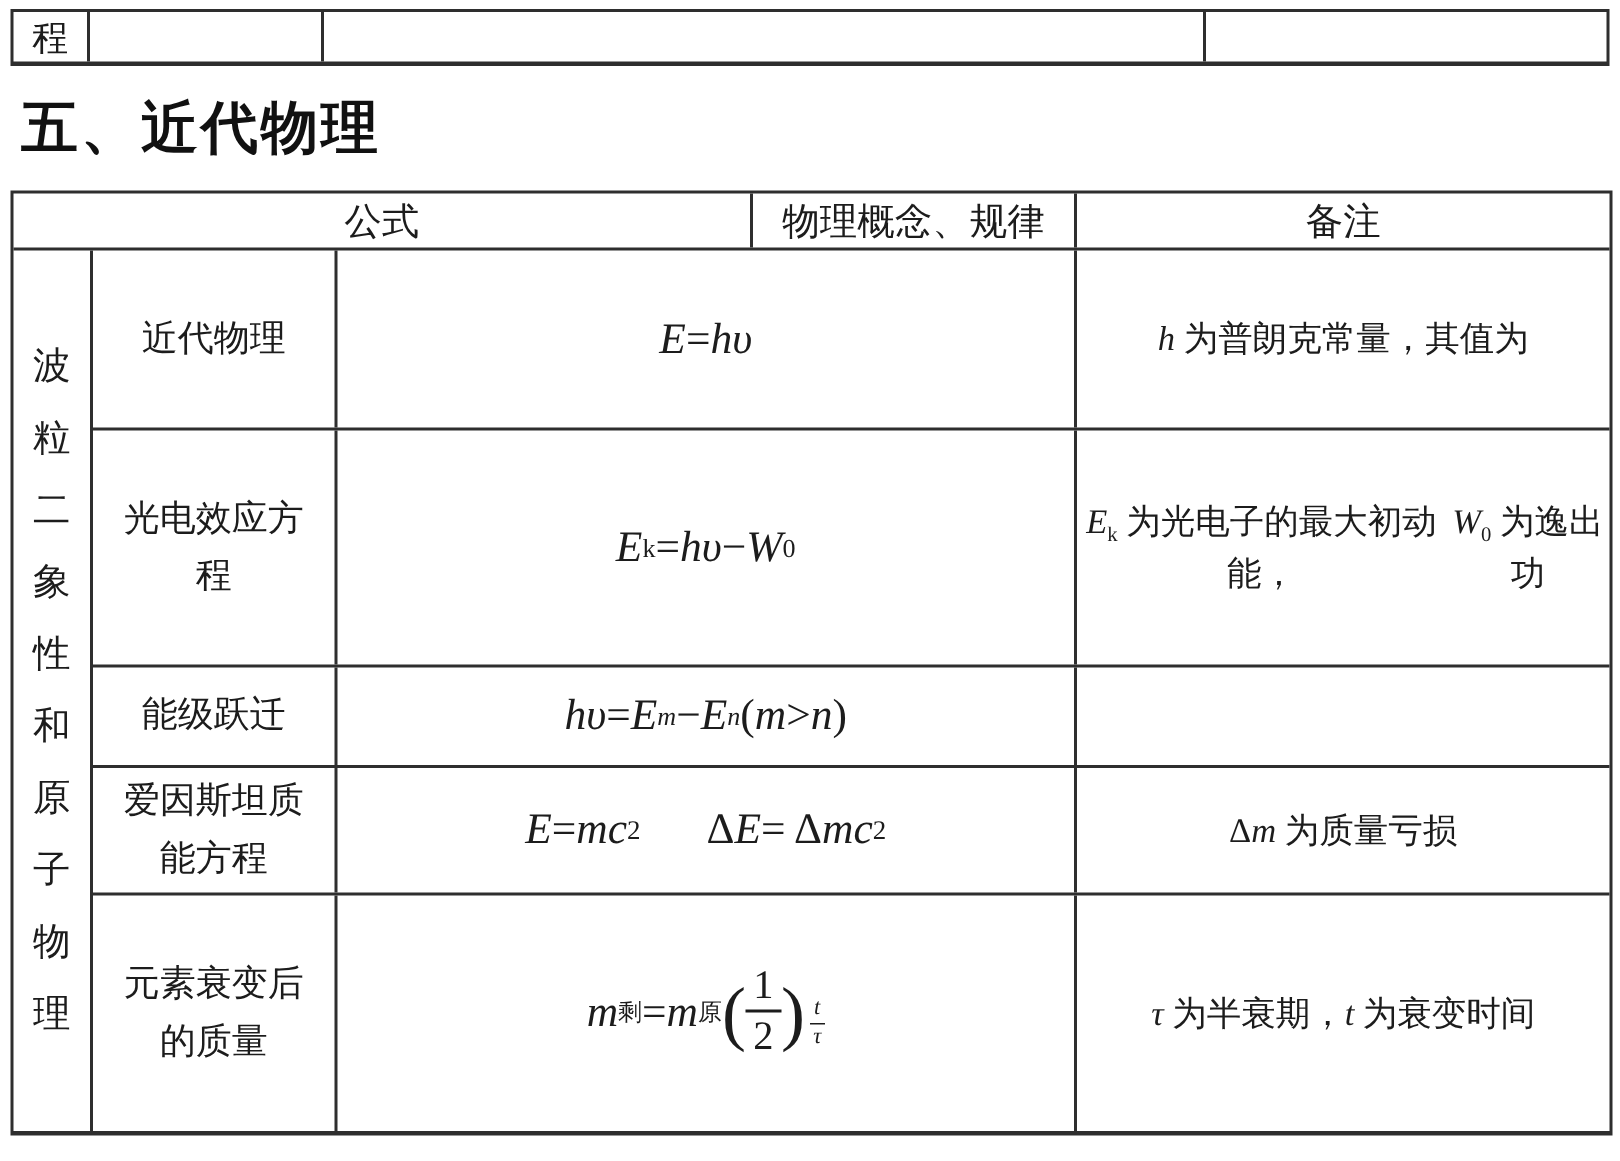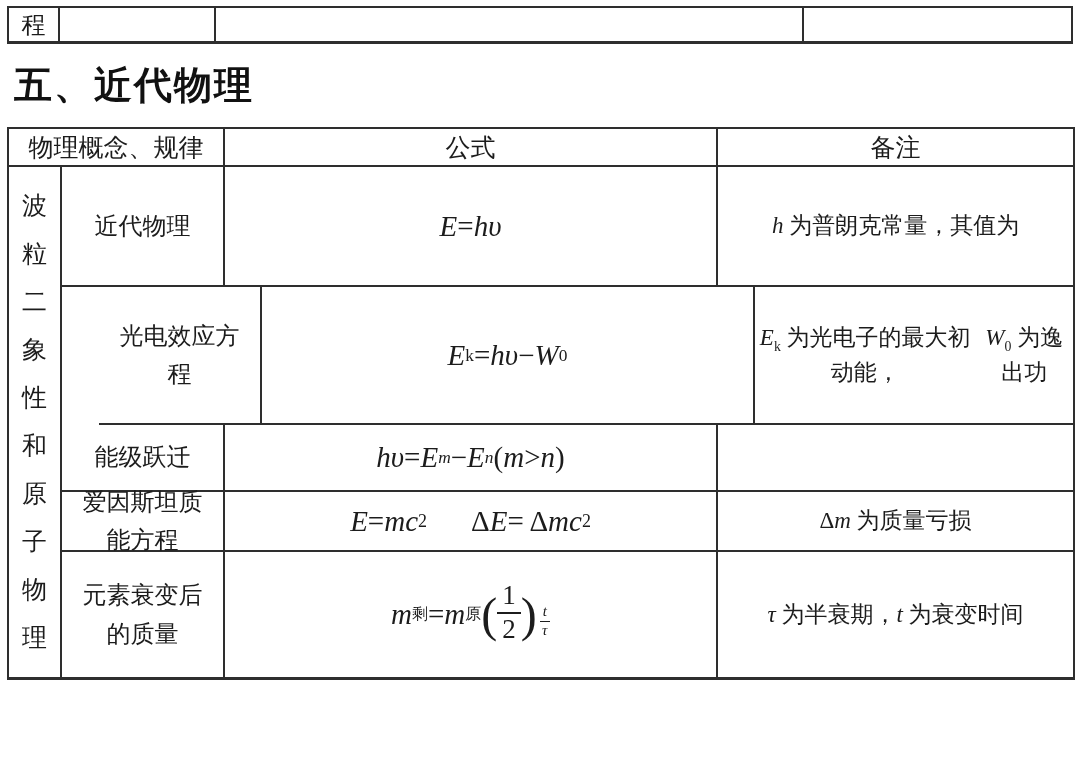--- a/index.html
+++ b/index.html
@@ -25,21 +25,21 @@
   .h0 { width:216px; border-right:2px solid #2e2e2e; }
   .h1 { width:493px; border-right:2px solid #2e2e2e; }
   .h2 { flex:1;border-radius:11px; }
 
   .tbody { display:flex; }
   .cat-col { width:53px; border-right:2px solid #2e2e2e; display:flex; align-items:center;
              justify-content:center; text-align:center; font-size:25px; line-height:48px; }
   .rows-col { flex:1; }
   .trow { display:flex; border-bottom:2px solid #2e2e2e; }
   .trow:last-child { border-bottom:none; }
-  .r0 { height:120px; } .r1 { height:138px;margin-left:37px; } .r2 { height:67px; } .r3 { height:60px; } .r4 { height:125px; }
+  .r0 { height:120px; } .r1 { height:158px; } .r2 { height:67px; } .r3 { height:85px; } .r4 { height:157px; }
 
   .concept { width:163px; border-right:2px solid #2e2e2e; display:flex; align-items:center;
              justify-content:center; font-size:24px; text-align:center; }
   .concept-text { display:inline-block; max-width:126px; line-height:1.6; }
   .formula { width:493px; border-right:2px solid #2e2e2e; display:flex; align-items:center;
              justify-content:center; font-size:29px; }
   .notes { flex:1; display:flex; flex-direction:row; align-items:center;
            justify-content:space-evenly; font-size:23px; text-align:center; }
   .note-line { line-height:1.35; }
 
@@ -63,22 +63,22 @@
   <div class="prev-cell pc0">程</div>
   <div class="prev-cell pc1"></div>
   <div class="prev-cell pc2"></div>
   <div class="prev-cell pc3"></div>
 </div>
 
 <div class="heading">五、近代物理</div>
 
 <div class="main-table">
   <div class="header-row">
+    <div class="hcell h1">公式</div>
     <div class="hcell h0">物理概念、规律</div>
-    <div class="hcell h1">公式</div>
     <div class="hcell h2">备注</div>
   </div>
   <div class="tbody">
     <div class="cat-col">波<br>粒<br>二<br>象<br>性<br>和<br>原<br>子<br>物<br>理</div>
     <div class="rows-col">
 
       <div class="trow r0">
         <div class="concept">
             <span class="concept-text">近代物理</span>
           </div>

